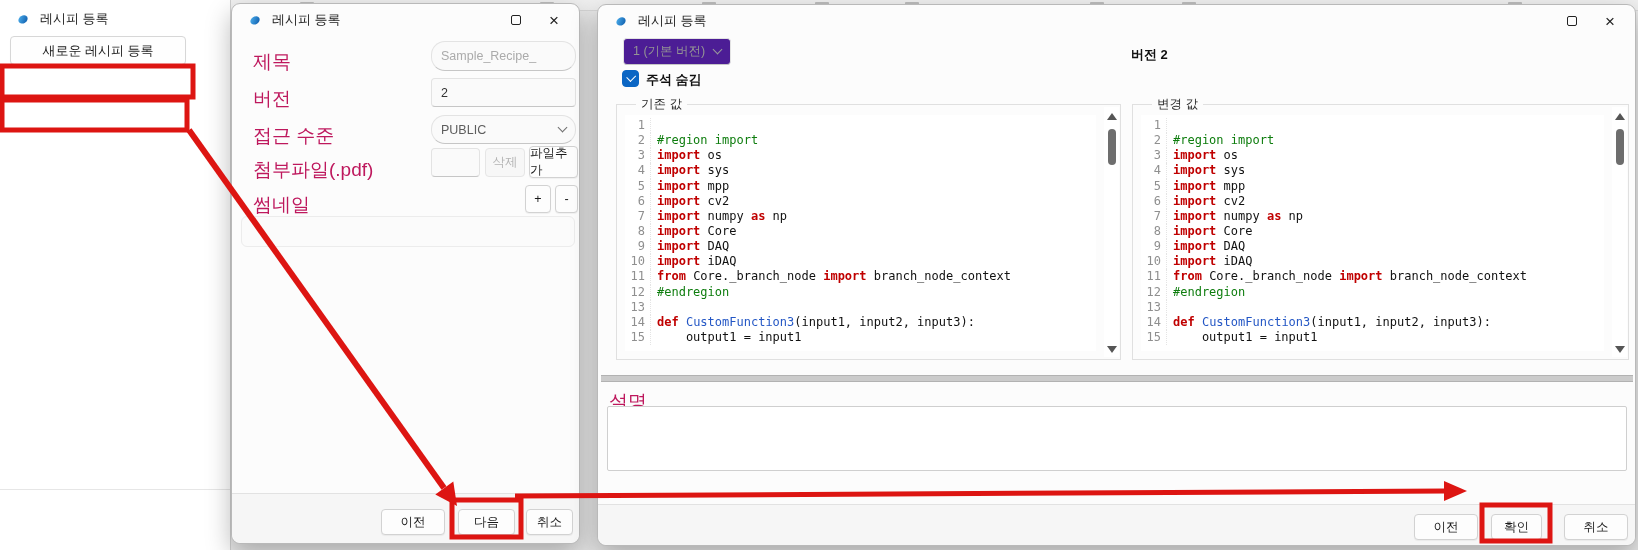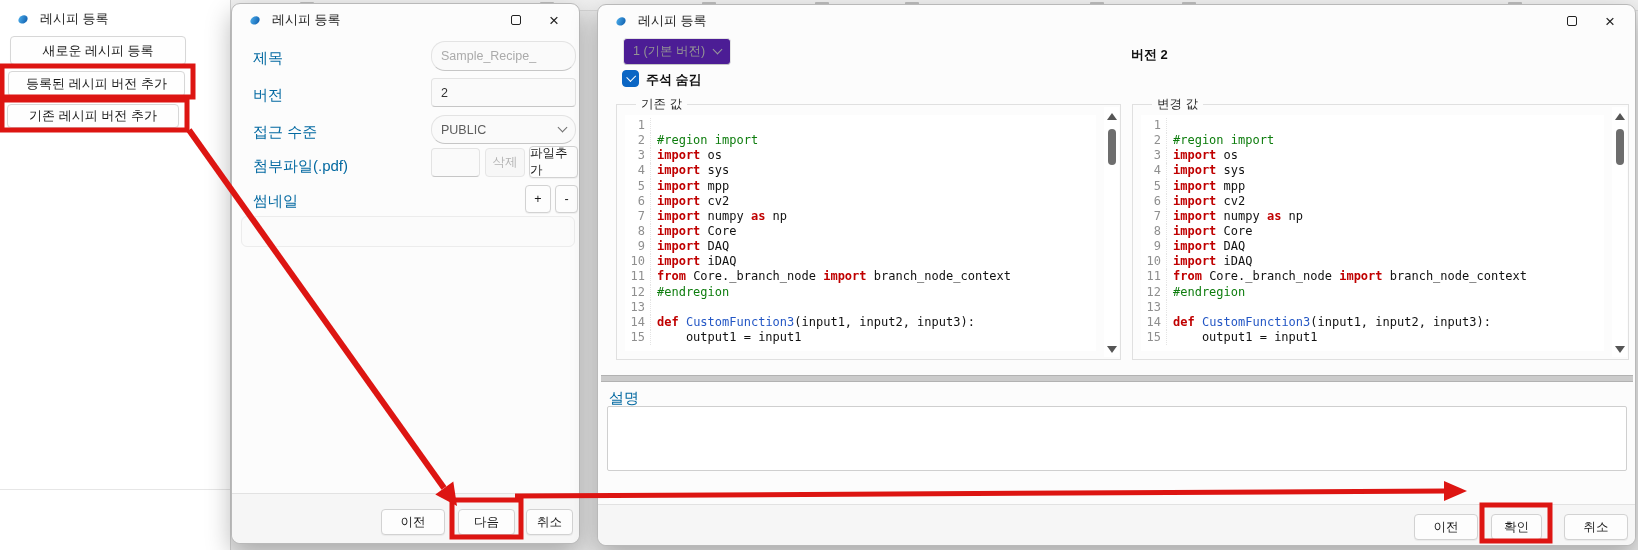--- a/index.html
+++ b/index.html
@@ -21,21 +21,21 @@
   .ctl .sq { width:10px; height:10px; border:1.4px solid #222; border-radius:2px; }
   .ctl.x { font-size:17px; line-height:1; }
 
   
   .lpanel { position:absolute; left:0; top:0; width:231px; height:550px; background:#ffffff; border-right:1px solid #cfcfcf; }
   .lpanel .hdr { position:absolute; left:0; top:6px; height:26px; display:flex; align-items:center; }
   .lbtn { position:absolute; background:#fefefe; border:1px solid #d7d7d7; border-radius:4px; font-size:13px; color:#1a1a1a; display:flex; align-items:center; justify-content:center; box-shadow:0 1px 1px rgba(0,0,0,.04); }
   .lpanel .sep { position:absolute; left:0; right:0; top:489px; height:1px; background:#e6e6e6; }
 
   
-  .lbl { position:absolute; font-size:15px; color:#0369a1; white-space:nowrap; }
+  .lbl { position:absolute; font-size:19px; color:#be185d; white-space:nowrap; }
   .field { position:absolute; background:#fafafa; border:1px solid #e3e3e3; border-bottom:1px solid #c6c6c6; border-radius:4px; font-size:12.5px; display:flex; align-items:center; padding:0 9px; color:#333; }
   .field input { border:none; outline:none; background:transparent; width:100%; font:inherit; color:#333; }
   .field input::placeholder { color:#ababab; }
   .combo { justify-content:space-between; cursor:default; }
   .chev { width:7px; height:7px; border-right:1.5px solid #6e6e6e; border-bottom:1.5px solid #6e6e6e; transform:rotate(45deg); margin-top:-4px; flex:0 0 auto; }
   .btn { position:absolute; background:#fdfdfd; border:1px solid #d2d2d2; border-radius:4px; font-size:12.5px; color:#1a1a1a; display:flex; align-items:center; justify-content:center; box-shadow:0 1px 1px rgba(0,0,0,.05); cursor:default; }
   .btn.disabled { color:#b4b4b4; background:#f7f7f7; border-color:#e6e6e6; box-shadow:none; }
   .footer { position:absolute; left:0; right:0; bottom:0; background:#f6f6f6; border-top:1px solid #e2e2e2; border-radius:0 0 9px 9px; }
 
   
@@ -92,22 +92,20 @@
             <linearGradient id="g1" x1="0" y1="0" x2="1" y2="1">
           <stop offset="0" stop-color="#4fb3f0"></stop>
               <stop offset="1" stop-color="#0a57a8"></stop>
         </linearGradient>
           </defs>
         <ellipse cx="8" cy="8.5" rx="5.6" ry="4.4" transform="rotate(-32 8 8.5)" fill="url(#g1)"></ellipse>
       </svg>
       <span class="title-txt">레시피 등록</span>
     </div>
     <div class="lbtn" style="left:10px; top:36px; width:176px; height:29px;">새로운 레시피 등록</div>
-    <div class="lbtn" style="left:8px; top:71px; width:177px; height:26px;">등록된 레시피 버전 추가</div>
-    <div class="lbtn" style="left:7px; top:104px; width:172px; height:24px;">기존 레시피 버전 추가</div>
     <div class="sep"></div>
   </div>
 
   <div class="win" id="formdlg">
     <div class="titlebar">
       <svg class="title-ico" viewBox="0 0 16 16">
         <defs>
             <linearGradient id="g2" x1="0" y1="0" x2="1" y2="1">
           <stop offset="0" stop-color="#4fb3f0"></stop>
               <stop offset="1" stop-color="#0a57a8"></stop>

